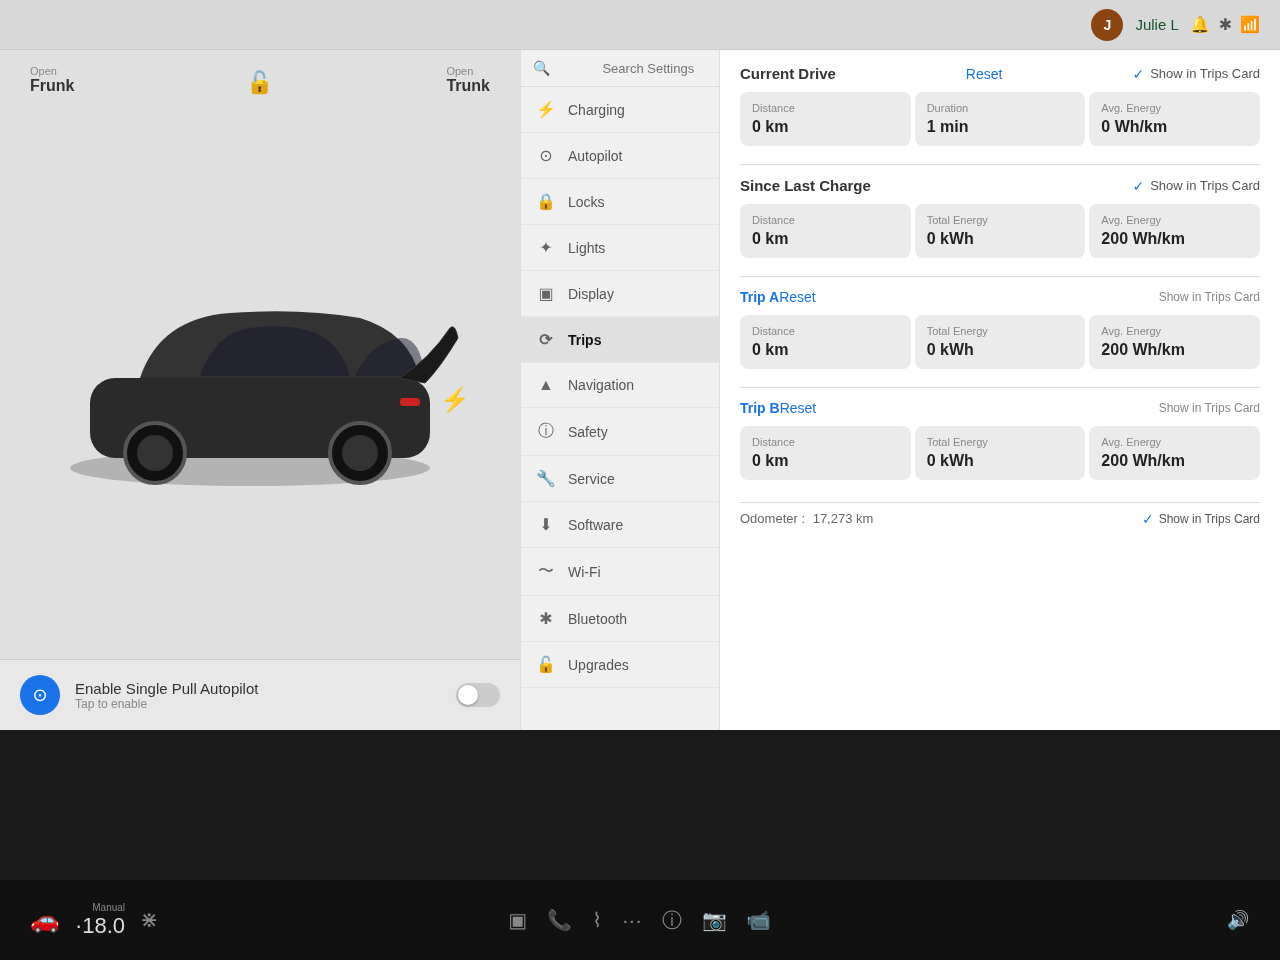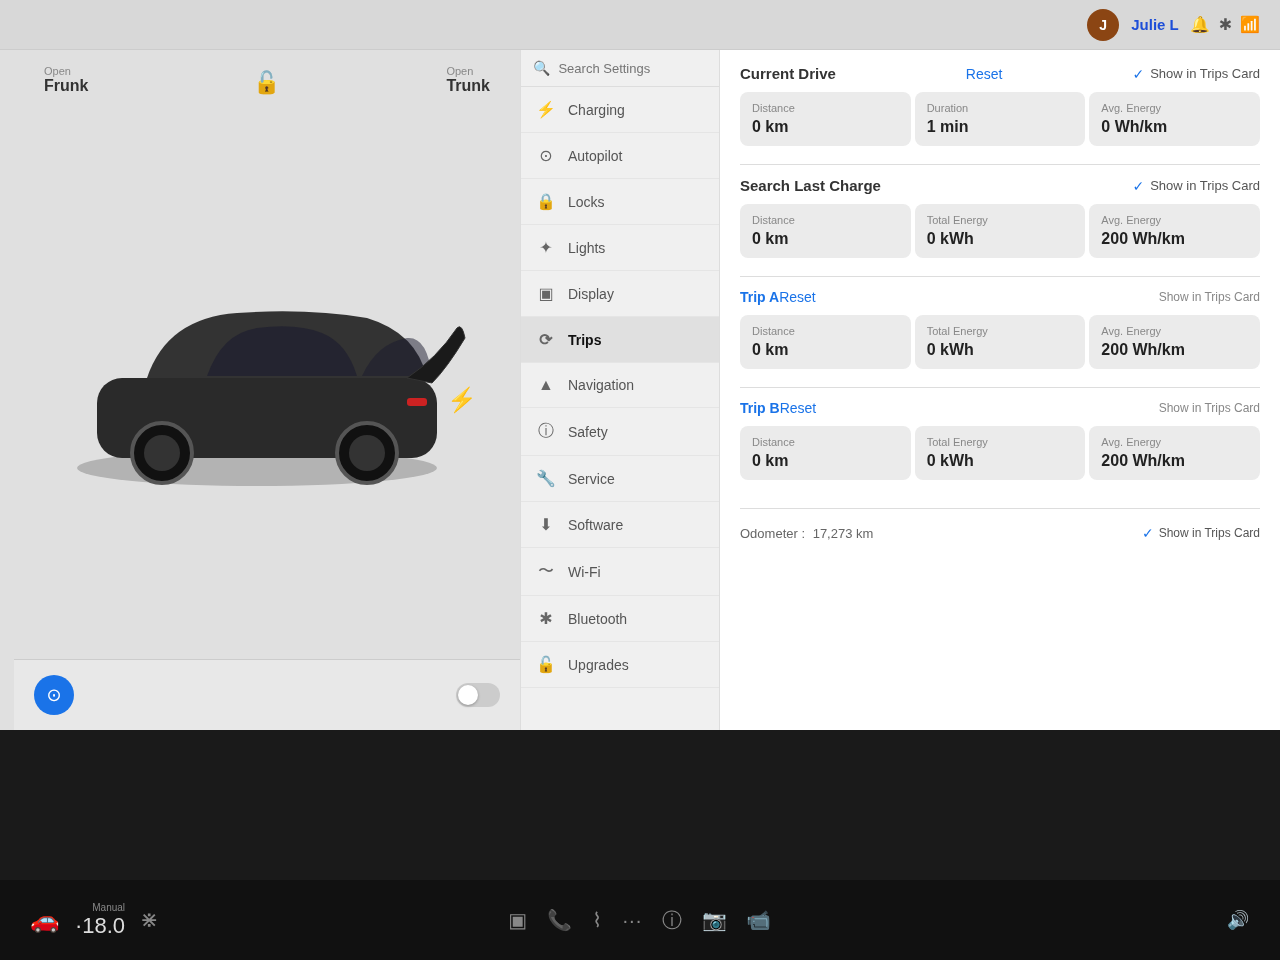--- a/index.html
+++ b/index.html
@@ -48,22 +48,22 @@
       display: flex;
       align-items: center;
       justify-content: center;
       color: white;
       font-size: 14px;
       font-weight: bold;
     }
 
     .username {
       font-size: 15px;
-      color: #1d4ed8;
-      font-weight: 700;
+      color: #14532d;
+      font-weight: 400;
     }
 
     .top-icons {
       display: flex;
       gap: 8px;
       align-items: center;
       color: #555;
       font-size: 16px;
     }
 
@@ -74,21 +74,20 @@
       overflow: hidden;
     }
 
     
     .left-panel {
       width: 520px;
       background: #e0e0e0;
       position: relative;
       display: flex;
       flex-direction: column;
-      padding-left: 14px;
     }
 
     .car-labels {
       display: flex;
       justify-content: space-between;
       padding: 15px 30px 0;
     }
 
     .car-label {
       font-size: 13px;
@@ -192,20 +191,21 @@
       font-size: 14px;
     }
 
     .search-input {
       background: none;
       border: none;
       outline: none;
       font-size: 13px;
       color: #999;
       width: 100%;
+      margin-left: 44px;
     }
 
     .menu-items {
       flex: 1;
       overflow-y: auto;
     }
 
     .menu-item {
       display: flex;
       align-items: center;
@@ -314,24 +314,24 @@
     }
 
     .trip-show-card {
       margin-left: auto;
       font-size: 12px;
       color: #888;
     }
 
     .odometer-row {
       display: flex;
-      align-items: flex-end;
+      align-items: flex-start;
       justify-content: space-between;
-      margin-top: 28px;
-      padding-top: 16px;
+      margin-top: 22px;
+      padding-top: 8px;
       border-top: 1px solid #ddd;
     }
 
     .odometer-text {
       font-size: 13px;
       color: #666;
     }
 
     .odometer-show {
       display: flex;
@@ -470,20 +470,24 @@
           <text x="390" y="140" font-size="24" fill="#FFA500">⚡</text>
 
           <rect x="350" y="130" width="20" height="8" rx="3" fill="#cc2222"></rect>
         </svg>
       </div>
 
       <div class="autopilot-section">
         <div class="autopilot-icon">
           <span style="font-size:18px;">⊙</span>
         </div>
+        <div class="autopilot-text">
+          <div class="main-text">Enable Single Pull Autopilot</div>
+          <div class="sub-text">Tap to enable</div>
+        </div>
         <div class="toggle-switch"></div>
       </div>
     </div>
 
     <div class="middle-panel">
       <div class="search-bar">
         <span class="search-icon">🔍</span>
         <input type="text" class="search-input" placeholder="Search Settings" style="">
       </div>
       <div class="menu-items" id="menu-items-container">
@@ -566,21 +570,21 @@
             <div class="stat-label">Avg. Energy</div>
             <div class="stat-value">0 Wh/km</div>
           </div>
         </div>
       </div>
 
       <div class="section-divider"></div>
 
       <div class="trips-section">
         <div class="section-header">
-          <span class="section-title">Search Last Charge</span>
+          <span class="section-title">Since Last Charge</span>
           <div class="show-trips-card">
             <span class="checkmark">✓</span>
             <span>Show in Trips Card</span>
           </div>
         </div>
         <div class="stats-grid">
           <div class="stat-card">
             <div class="stat-label">Distance</div>
             <div class="stat-value">0 km</div>
           </div>

